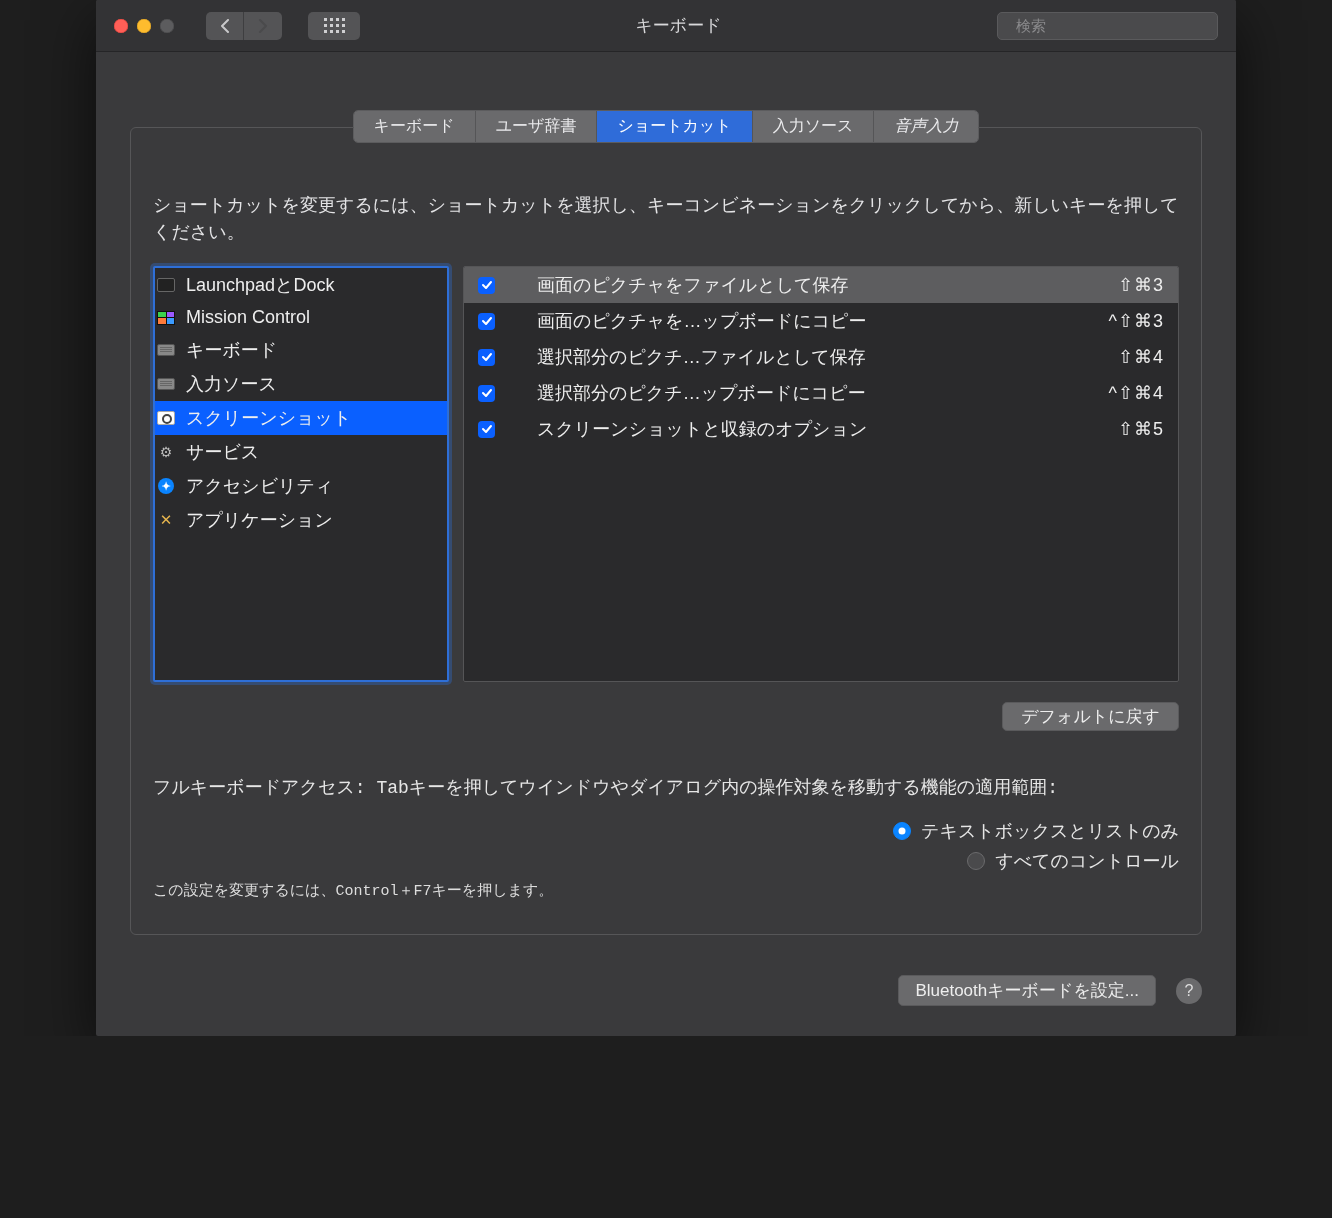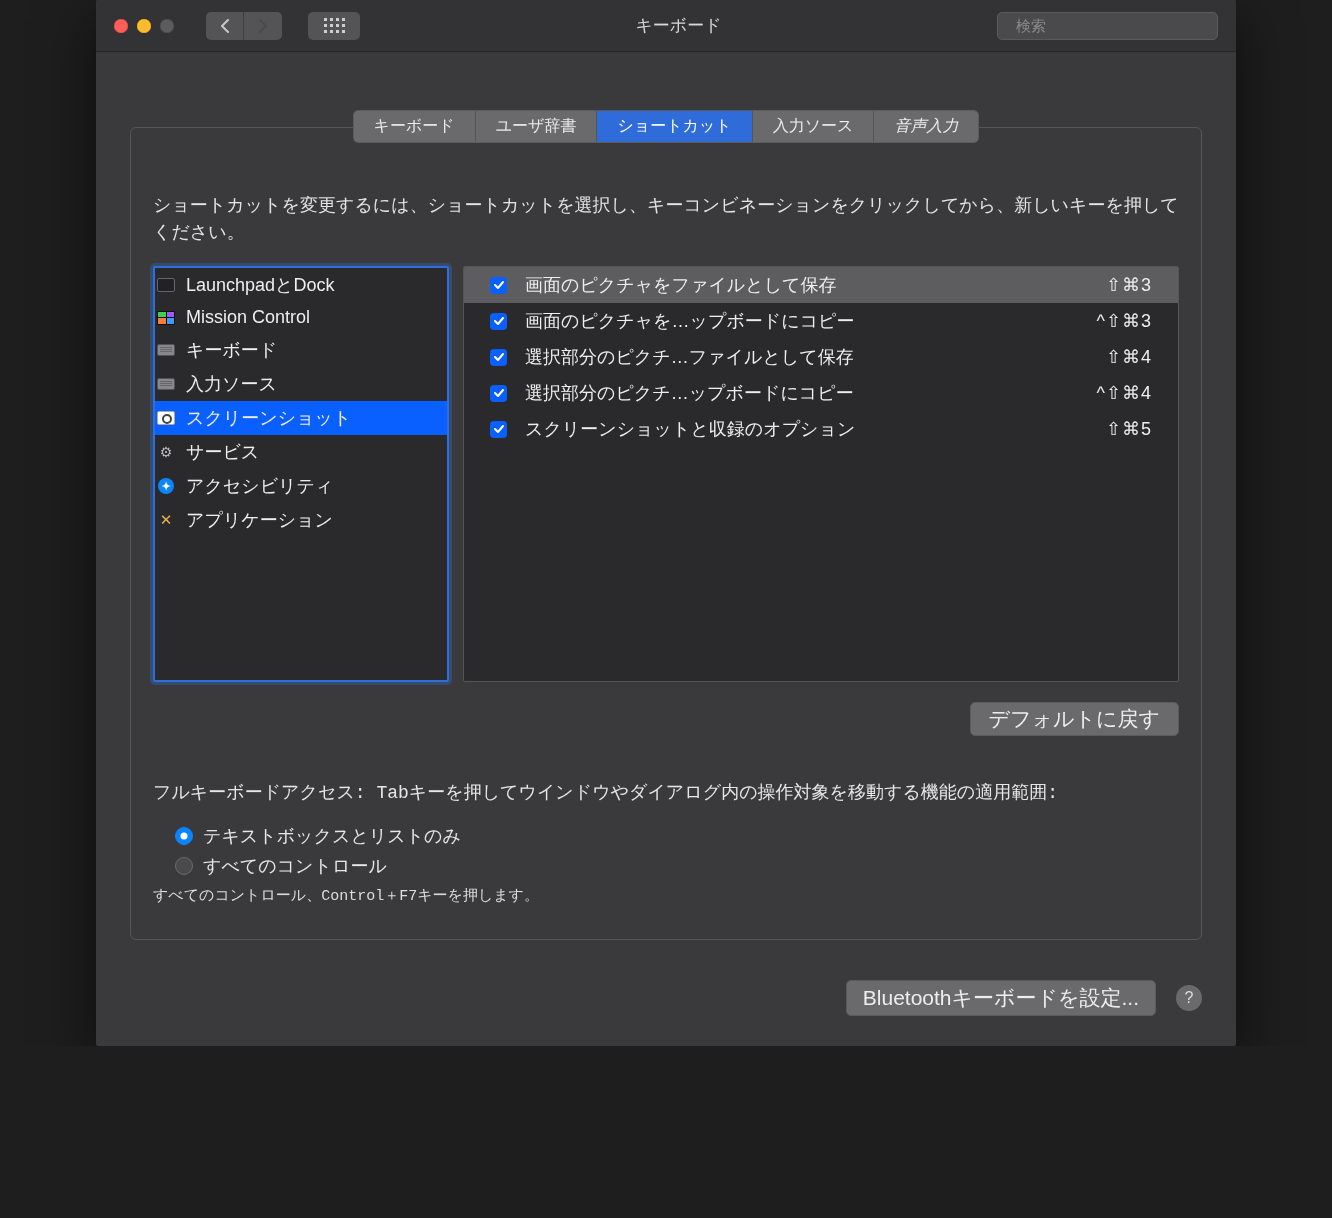--- a/index.html
+++ b/index.html
@@ -141,41 +141,41 @@
   .icon-doc { width:13px; height:16px; background:#fff; border-radius:2px; position:relative;}
   .icon-access { width:16px; height:16px; border-radius:50%; background:#0a84ff; color:#fff; display:flex; align-items:center; justify-content:center; font-size:11px; font-weight:bold;}
   .icon-app { color:#e6b54e; font-size:15px;}
 
   .detail {
     flex:1; height:416px; background:var(--well-bg);
     border:1px solid #555557; border-radius:2px;
     overflow:hidden;
   }
   .row {
-    display:flex; align-items:center; gap:0;
-    padding:6px 26px; font-size:18px; color:#eee;
+    display:flex; align-items:center; gap:24px;
+    padding:6px 14px; font-size:18px; color:#eee;
   }
   .row.hi { background:var(--highlight); }
   .chk {
     width:17px; height:17px; border-radius:4px; background:#0a60ff;
     display:flex; align-items:center; justify-content:center; flex:none;
   }
   .chk svg { width:12px; height:12px; }
   .row-label { flex:1; white-space:nowrap; overflow:hidden; text-overflow:ellipsis; padding-left:18px;}
   .shortcut { font-size:18px; color:#eee; letter-spacing:1px; }
 
   .restore-row { display:flex; justify-content:flex-end; margin-top:20px; }
   .push-btn {
     background:#6a6a6c; color:#eee; border:1px solid #5a5a5c;
-    border-radius:5px; padding:2px 18px; font-size:21px;
+    border-radius:5px; padding:2px 18px; font-size:17px;
   }
 
   .fka { margin-top:44px; font-size:18px;font-family:Liberation Mono, monospace; }
   .radio-group { margin:20px 0 6px 22px; }
-  .radio-row { display:flex; align-items:center; gap:10px; margin:6px 0; font-size:18px;}
+  .radio-row { display:flex; align-items:center; gap:10px; margin:6px 0; font-size:18px;justify-content:flex-end;}
   .radio {
     width:18px; height:18px; border-radius:50%; border:1px solid #6a6a6c;
     background:#4a4a4c; position:relative; flex:none;
   }
   .radio.on { border-color:var(--radio-blue); background:var(--radio-blue);}
   .radio.on::after {
     content:""; position:absolute; width:7px; height:7px; background:#fff; border-radius:50%;
     top:50%; left:50%; transform:translate(-50%,-50%);
   }
   .hint { font-size:15px; color:#ddd; margin-top:8px; }
@@ -363,21 +363,21 @@
         <div class="radio-group">
           <div class="radio-row">
             <span class="radio on"></span>
             <span>テキストボックスとリストのみ</span>
           </div>
           <div class="radio-row">
             <span class="radio"></span>
             <span>すべてのコントロール</span>
           </div>
         </div>
-        <div class="hint">すべてのコントロール、Control＋F7キーを押します。</div>
+        <div class="hint">この設定を変更するには、Control＋F7キーを押します。</div>
       </div>
     </div>
   </div>
 
   <div class="footer">
     <button class="push-btn" style="padding:3px 16px;">Bluetoothキーボードを設定...</button>
     <div class="help">
       <span>?</span>
     </div>
   </div>

